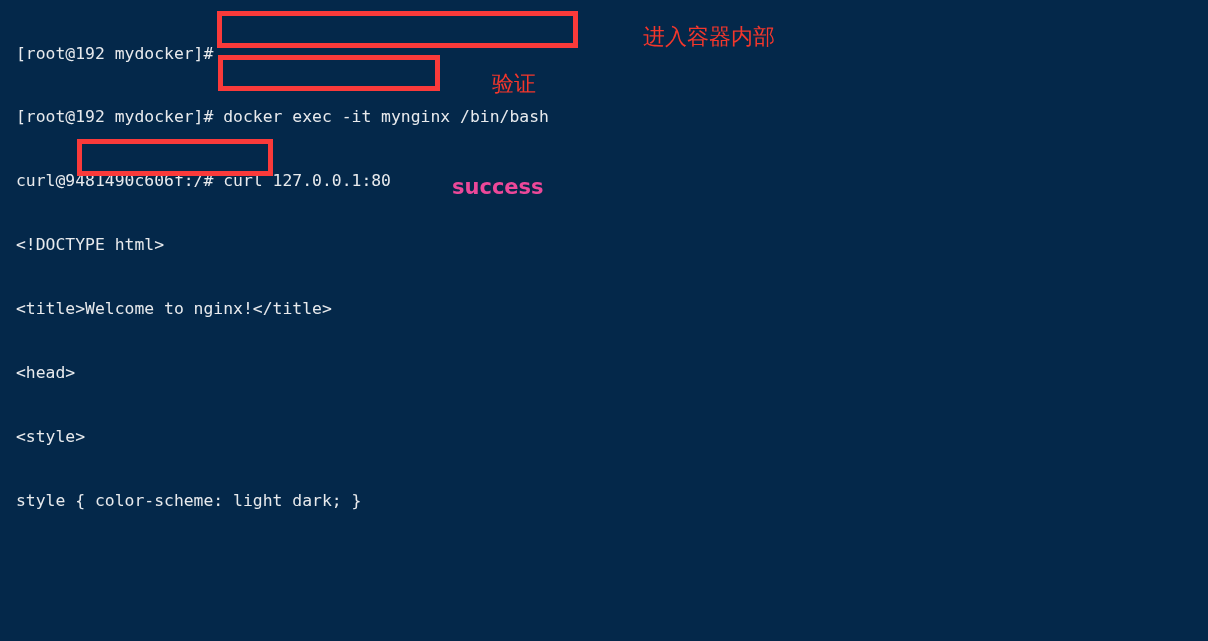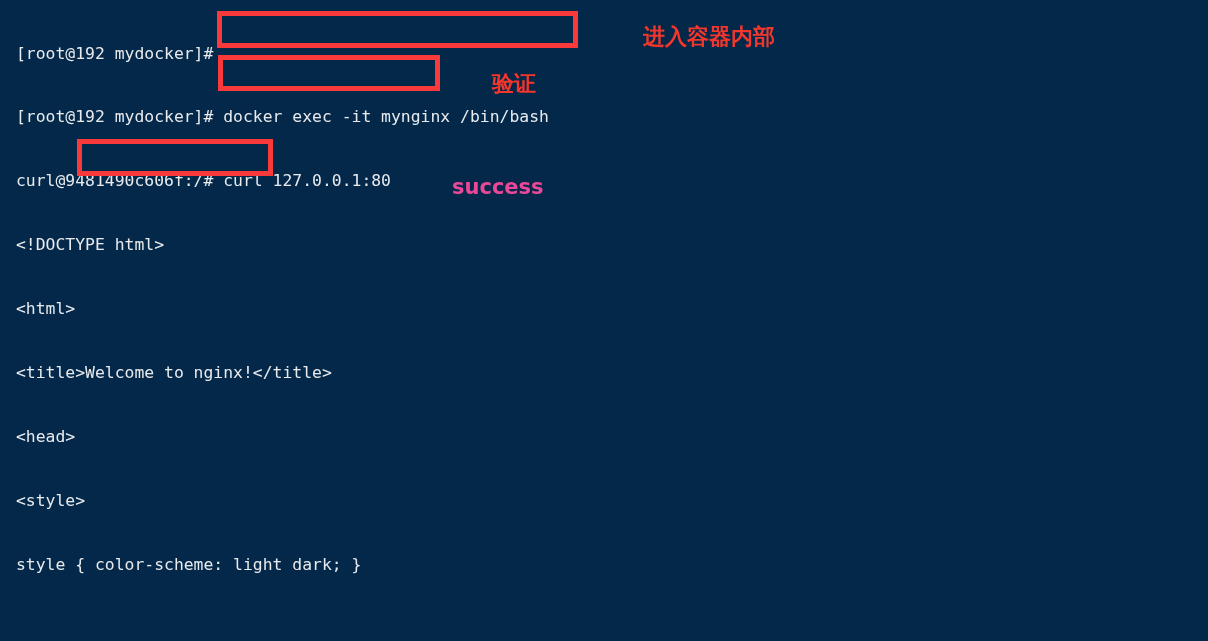--- a/index.html
+++ b/index.html
@@ -62,21 +62,21 @@
   
   .annot {
     position: absolute;
     color: #f4372c;
     white-space: nowrap;
   }
   .annot-cn {
     font-family: "DejaVu Sans", "Liberation Sans", sans-serif;
     font-size: 22px;
     line-height: 22px;
-    font-weight: 700;
+    font-weight: 400;
   }
   .annot-en {
     font-family: "DejaVu Sans", "Liberation Sans", sans-serif;
     font-size: 21px;
     line-height: 21px;
     font-weight: 600;
     color: #ec4899;
   }
   #annot-enter-container {
     left: 643px;
@@ -94,21 +94,20 @@
 </head>
 <body>
 
 <div id="screen">
 
   <div id="terminal">
     <div class="tline">[root@192 mydocker]#</div>
     <div class="tline">[root@192 mydocker]# docker exec -it mynginx /bin/bash</div>
     <div class="tline">curl@9481490c606f:/# curl 127.0.0.1:80</div>
     <div class="tline">&lt;!DOCTYPE html&gt;</div>
-    <div class="tline">&lt;html&gt;</div>
     <div class="tline">&lt;title&gt;Welcome to nginx!&lt;/title&gt;</div>
     <div class="tline">&lt;head&gt;</div>
     <div class="tline">&lt;style&gt;</div>
     <div class="tline">style { color-scheme: light dark; }</div>
     
     
     
     
     
     

